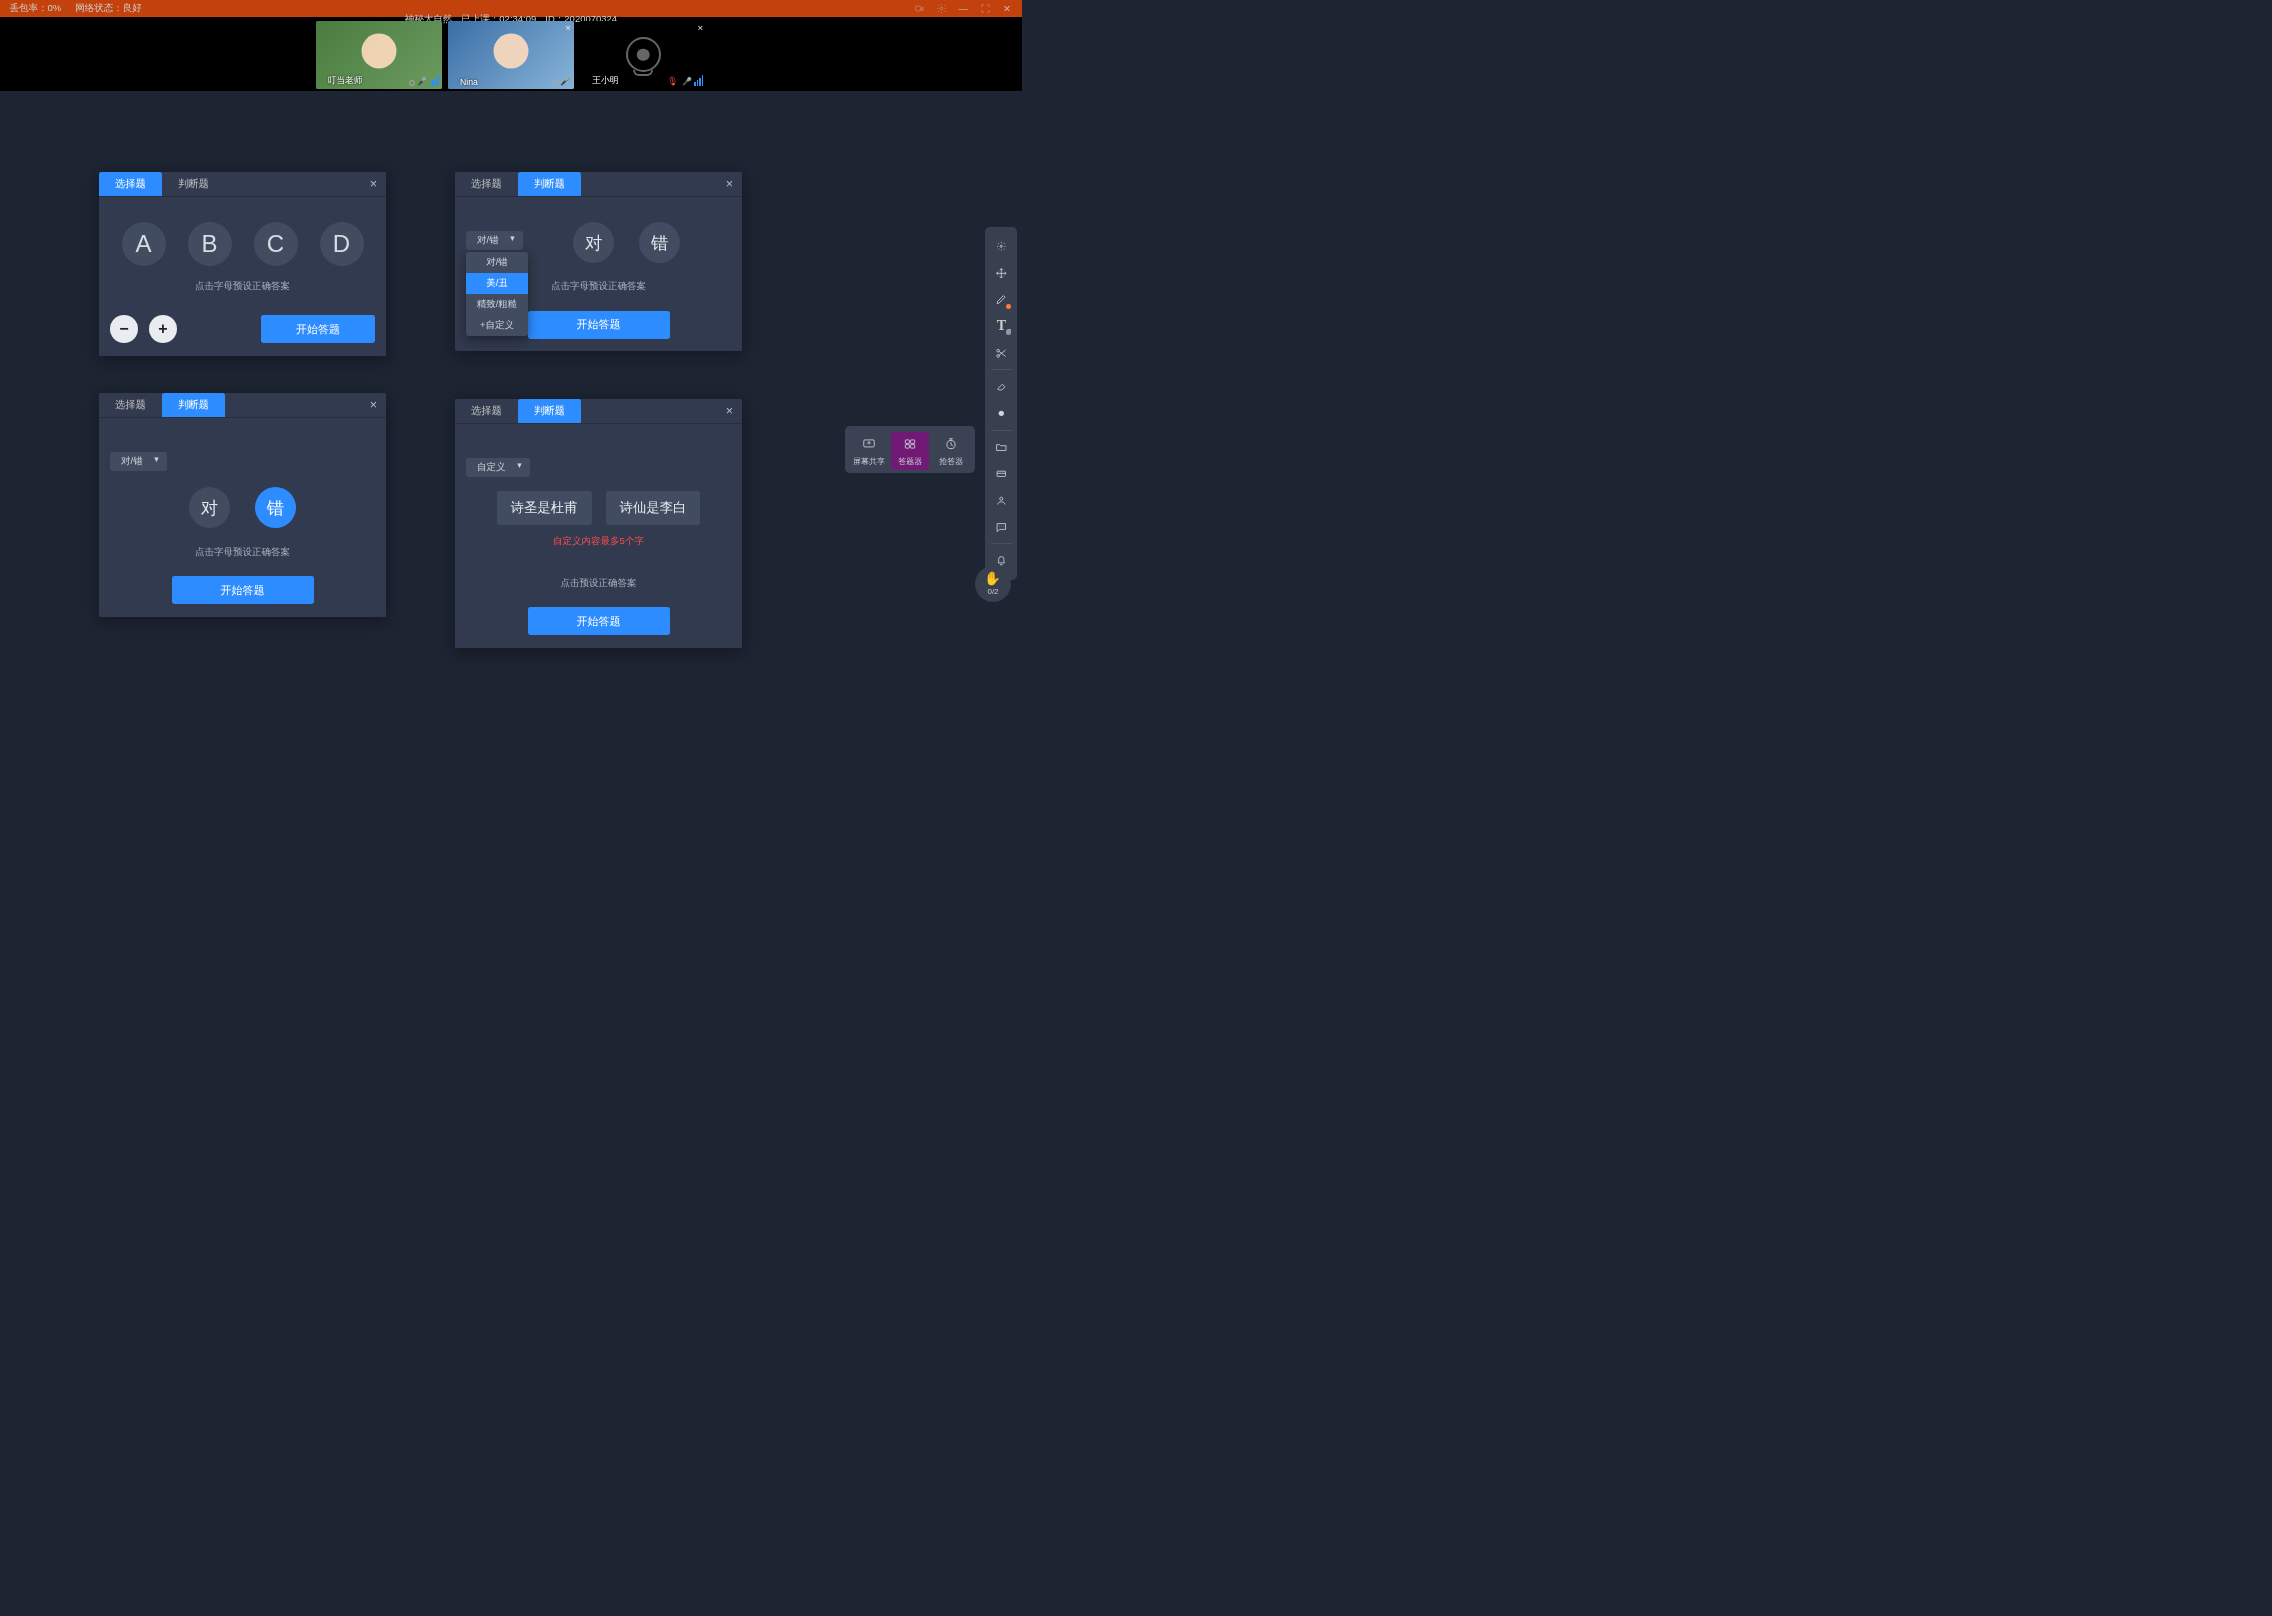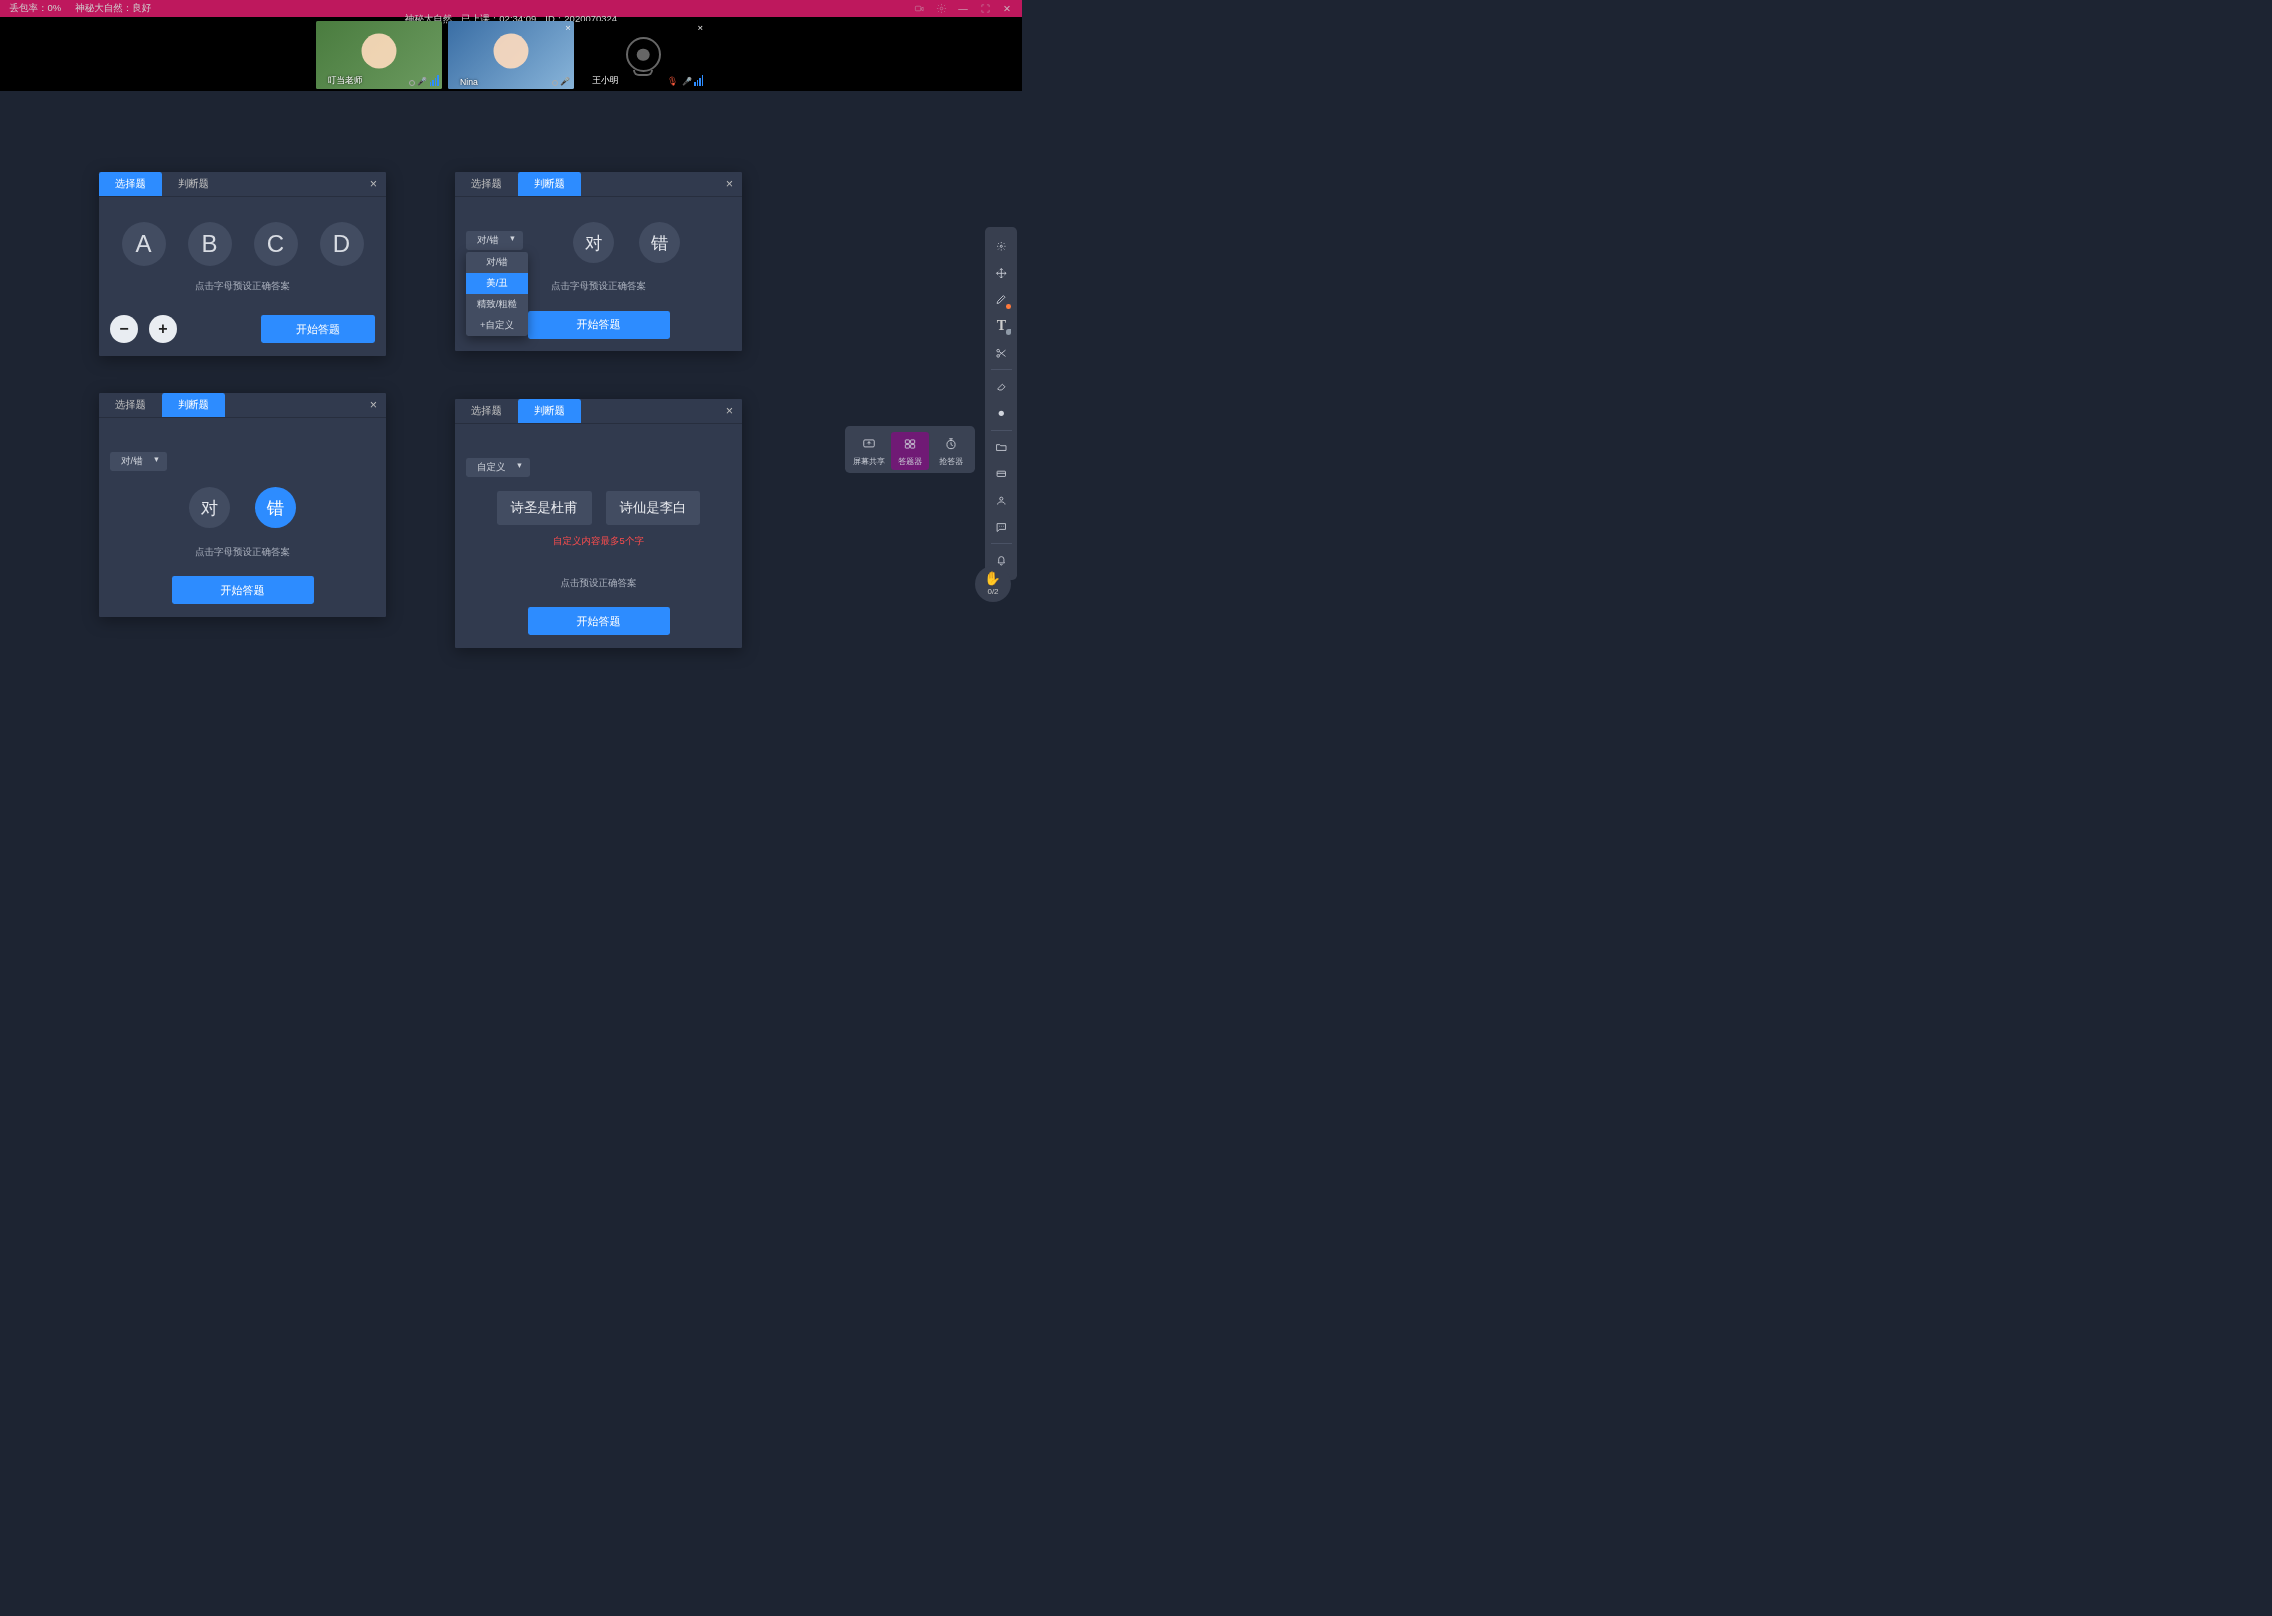--- a/index.html
+++ b/index.html
@@ -10,21 +10,21 @@
   width: 1022px;
   height: 728px;
   overflow: hidden;
   position: relative;
   font-size: 10.3px;
 }
 
 
 .titlebar {
   height: 17.4px;
-  background: #be185d;
+  background: #c2410c;
   display: flex;
   align-items: center;
   padding: 0 9.5px;
   font-size: 9.5px;
   color: #d0d0d0;
 }
 .titlebar .left { display: flex; gap: 14px; }
 .titlebar .center { position: absolute; left: 50%; transform: translateX(-50%); display: flex; gap: 9px; margin-top: 22px; }
 .titlebar .right { margin-left: auto; display: flex; gap: 11px; align-items: center; }
 .titlebar .icon { width: 11px; height: 11px; opacity: .8; cursor: pointer; }
@@ -198,21 +198,21 @@
 .quickitem.active { background:#701a75; }
 .quickitem .qicn { width:17.4px; height:17.4px; display:flex; align-items:center; justify-content:center; }
 .quickitem svg { width:14px; height:14px; fill:none; stroke:#d0d4dc; stroke-width:1.5; }
 </style>
 </head>
 <body>
 
 <div class="titlebar">
   <div class="left">
     <span>丢包率：0%</span>
-    <span>神秘大自然：良好</span>
+    <span>网络状态：良好</span>
   </div>
   <div class="center">
     <span>神秘大自然</span>
     <span>已上课：02:34:09</span>
     <span>ID：2020070324</span>
   </div>
   <div class="right">
     <svg class="icon" viewBox="0 0 24 24">
         <rect x="3" y="7" width="12" height="10" rx="2" stroke="#ccc" fill="none"></rect>
         <path d="M15 12l5-3v8l-5-3z" stroke="#ccc" fill="none"></path>

